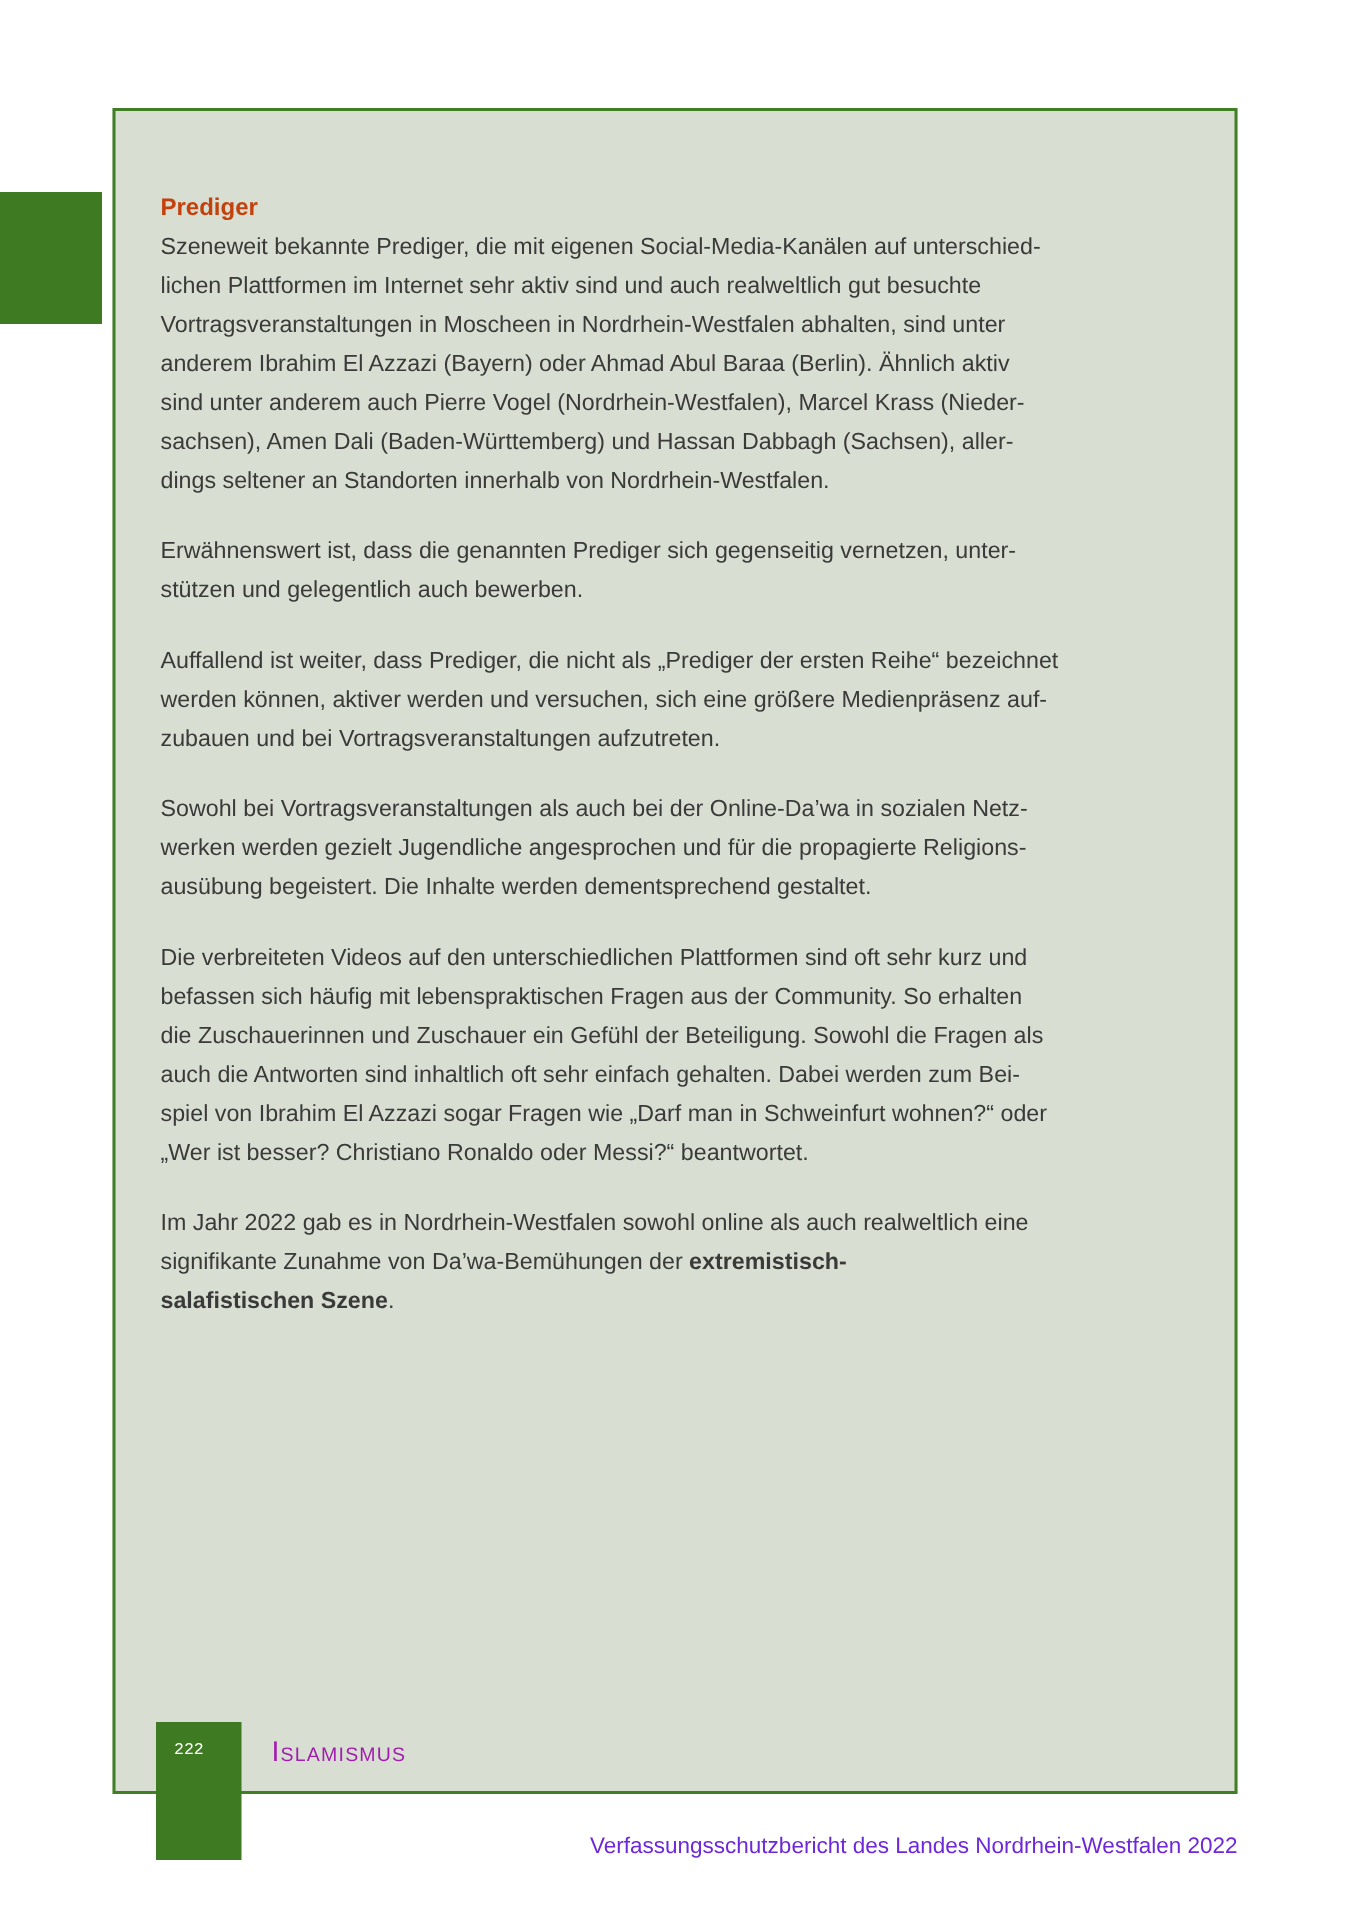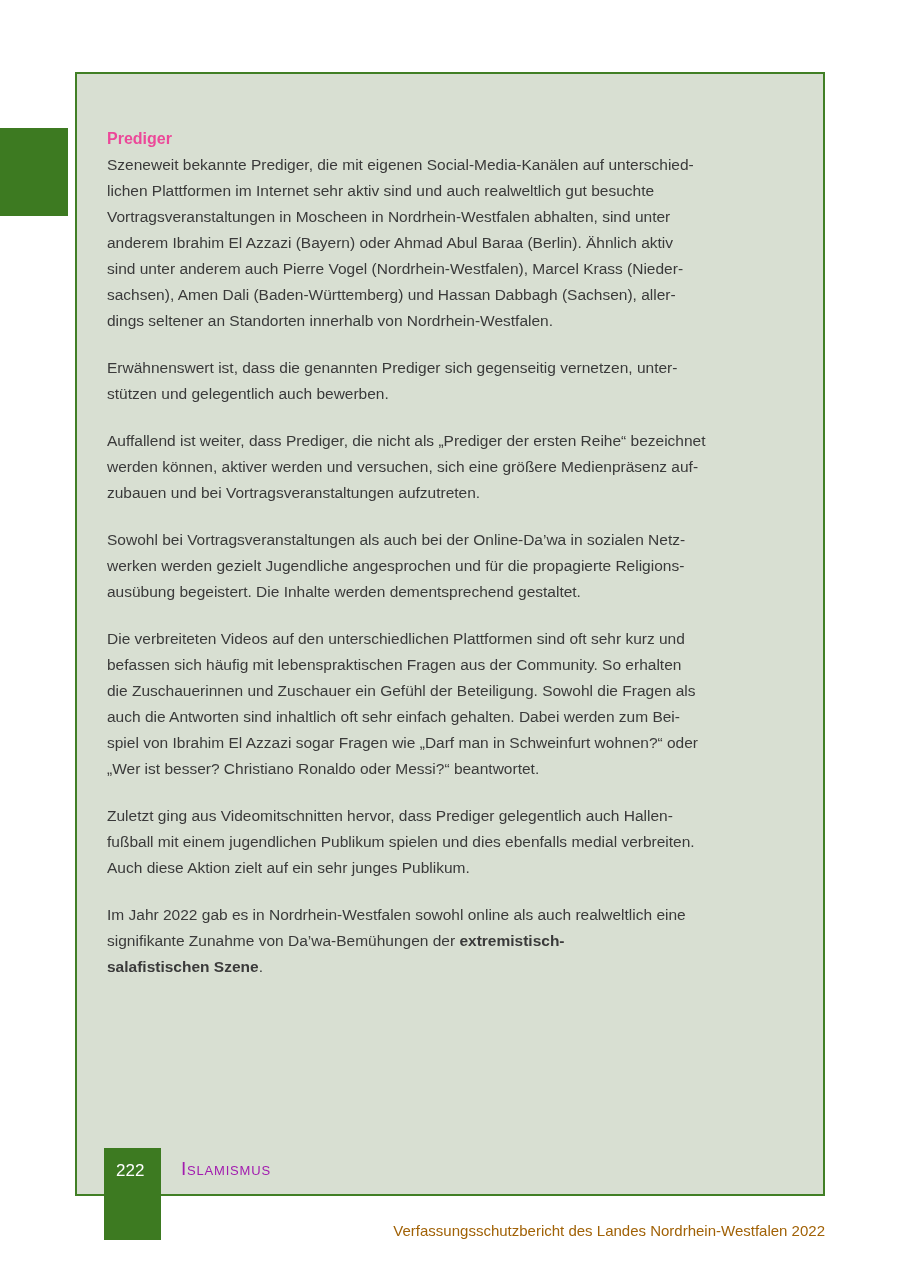--- a/index.html
+++ b/index.html
@@ -25,57 +25,58 @@
   }
   .content {
     position: absolute;
     left: 107px; top: 126px;
     width: 700px;
     color: #3a3a3a;
     font-size: 15.5px;
     line-height: 26px;
   }
   .content h3 {
-    color: #ec4899;
+    color: #c2410c;
     font-size: 16px;
     line-height: 26px;
     font-weight: bold;
     margin: 0;
   }
   .content p {
     white-space: pre-line;
     margin: 0 0 21px 0;
   }
   .content p:last-child { margin-bottom: 16px; }
   .content strong { font-weight: bold; }
   .page-num-block {
     position: absolute;
     left: 104px; top: 1148px;
     width: 57px; height: 92px;
     background: #3d7a21;
     z-index: 2;
   }
   .page-num {
     color: #ffffff;
-    font-size: 17px;
+    font-size: 11px;
     padding: 13px 16px 0 12px;
+    font-family: Liberation Mono, monospace;
   }
   .chapter-label {
     position: absolute;
     left: 181px; top: 1158px;
     color: #a21caf;
     font-size: 19px;
     font-variant: small-caps;
     letter-spacing: 0.8px;
     z-index: 2;
   }
   .footer-note {
     position: absolute;
     right: 75px; top: 1222px;
-    color: #a16207;
+    color: #6d28d9;
     font-size: 15px;
     text-align: right;
   }
 </style>
 </head>
 <body>
 
 <div class="left-tab"></div>
 
 <div class="panel"></div>
@@ -97,23 +98,20 @@
 
   <p>Sowohl bei Vortragsveranstaltungen als auch bei der Online-Da’wa in sozialen Netz-
 werken werden gezielt Jugendliche angesprochen und für die propagierte Religions-
 ausübung begeistert. Die Inhalte werden dementsprechend gestaltet.</p>
   <p>Die verbreiteten Videos auf den unterschiedlichen Plattformen sind oft sehr kurz und
 befassen sich häufig mit lebenspraktischen Fragen aus der Community. So erhalten
 die Zuschauerinnen und Zuschauer ein Gefühl der Beteiligung. Sowohl die Fragen als
 auch die Antworten sind inhaltlich oft sehr einfach gehalten. Dabei werden zum Bei-
 spiel von Ibrahim El Azzazi sogar Fragen wie „Darf man in Schweinfurt wohnen?“ oder
 „Wer ist besser? Christiano Ronaldo oder Messi?“ beantwortet.</p>
-  <p>Zuletzt ging aus Videomitschnitten hervor, dass Prediger gelegentlich auch Hallen-
-fußball mit einem jugendlichen Publikum spielen und dies ebenfalls medial verbreiten.
-Auch diese Aktion zielt auf ein sehr junges Publikum.</p>
 
   <p><span>Im Jahr 2022 gab es in Nordrhein-Westfalen sowohl online als auch realweltlich eine
 signifikante Zunahme von Da’wa-Bemühungen der </span><strong>extremistisch-
 salafistischen Szene</strong><span>.</span></p>
 </div>
 
 <div class="page-num-block">
   <div class="page-num">222</div>
 </div>
 

